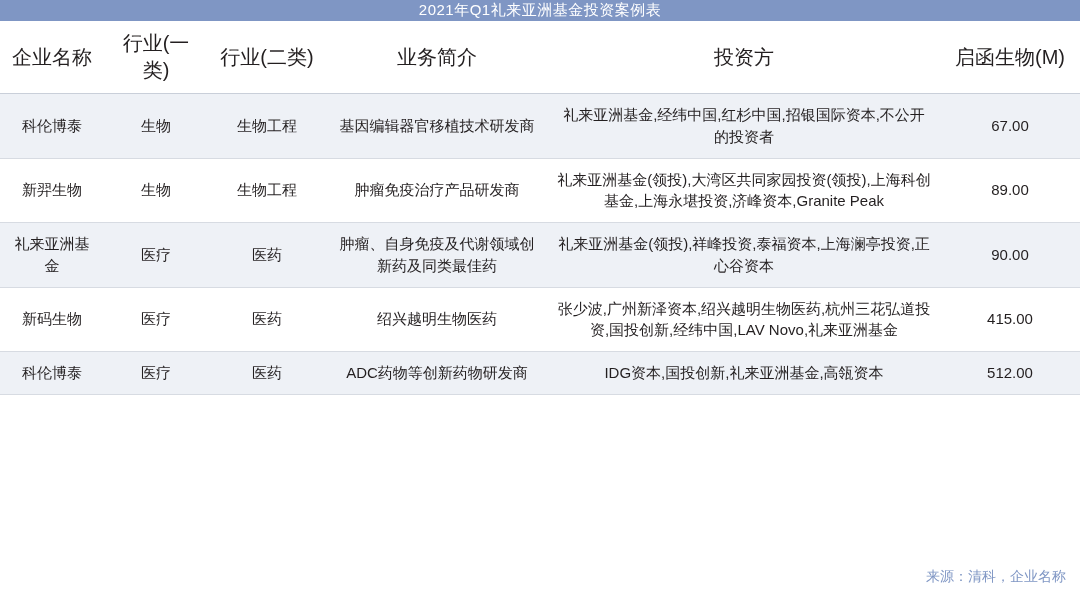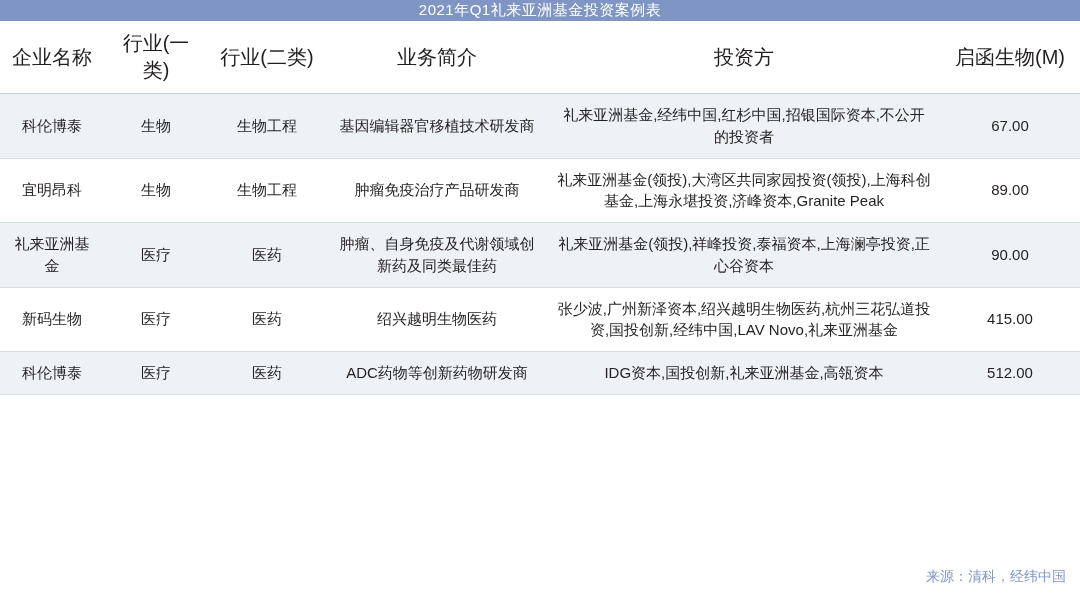--- a/index.html
+++ b/index.html
@@ -108,21 +108,21 @@
     <tbody>
       <tr class="row-alt">
         <td>科伦博泰</td>
         <td>生物</td>
         <td>生物工程</td>
         <td>基因编辑器官移植技术研发商</td>
         <td>礼来亚洲基金,经纬中国,红杉中国,招银国际资本,不公开的投资者</td>
         <td class="amount">67.00</td>
       </tr>
       <tr class="row-norm">
-        <td>宜明昂科</td>
+        <td>新羿生物</td>
         <td>生物</td>
         <td>生物工程</td>
         <td>肿瘤免疫治疗产品研发商</td>
         <td>礼来亚洲基金(领投),大湾区共同家园投资(领投),上海科创基金,上海永堪投资,济峰资本,Granite Peak</td>
         <td class="amount">89.00</td>
       </tr>
       <tr class="row-alt">
         <td>礼来亚洲基金</td>
         <td>医疗</td>
         <td>医药</td>
@@ -142,15 +142,15 @@
         <td>科伦博泰</td>
         <td>医疗</td>
         <td>医药</td>
         <td>ADC药物等创新药物研发商</td>
         <td>IDG资本,国投创新,礼来亚洲基金,高瓴资本</td>
         <td class="amount">512.00</td>
       </tr>
     </tbody>
   </table>
 
-  <div class="footer">来源：清科，经纬中国</div>
+  <div class="footer">来源：清科，企业名称</div>
 
 </div>
 
 </body></html>

